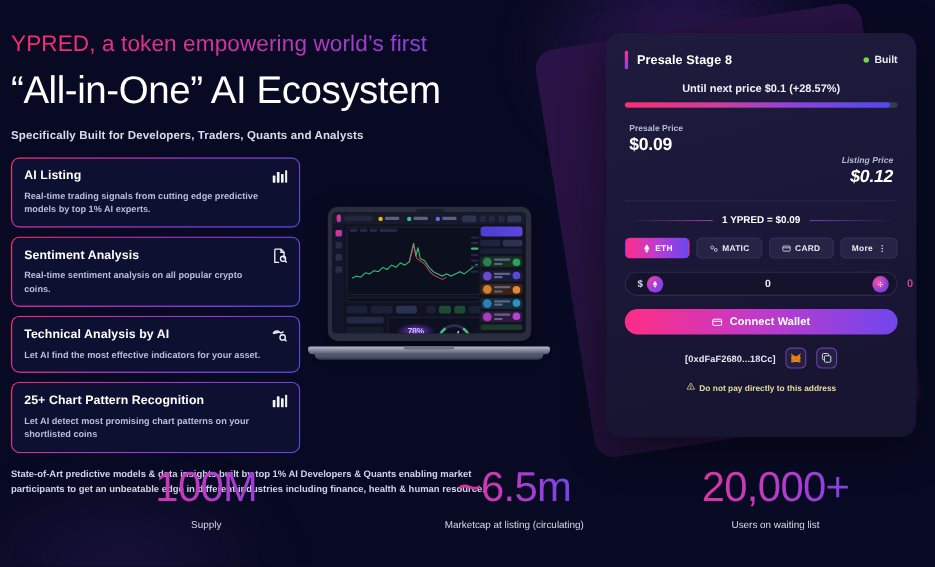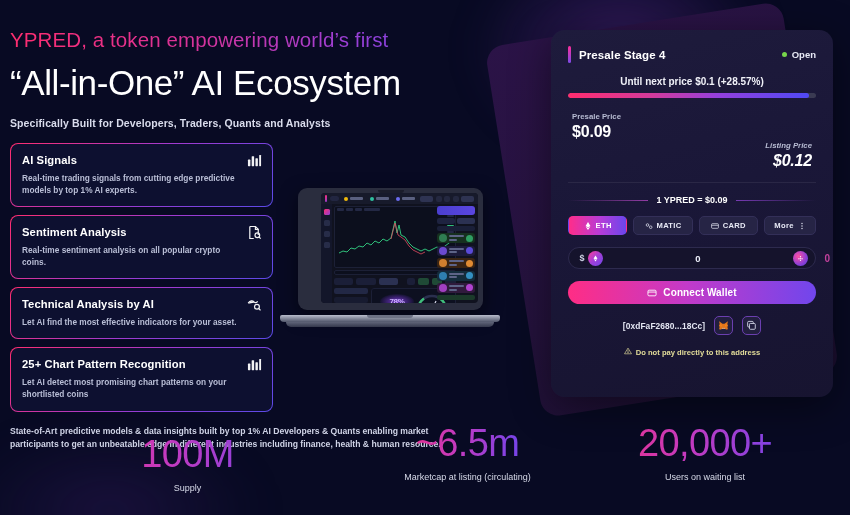--- a/index.html
+++ b/index.html
@@ -70,21 +70,21 @@
 
   .blurb {
     margin-top: 13px; width: 452px; font-size: 8.6px; line-height: 1.55;
     color: #cfd3e6; font-weight: 600;
   }
 
   
   .laptop { position: absolute; left: 280px; top: 188px; width: 220px; height: 142px; }
   .lid {
     position: absolute; left: 18px; top: 0; width: 185px; height: 122px;
-    background: #2a2d3e; border-radius: 9px; padding: 5px 5px 7px 23px;
+    background: #2a2d3e; border-radius: 9px; padding: 5px 5px 7px 4px;
     box-shadow: 0 6px 18px rgba(0,0,0,.5);
   }
   .notch {
     position:absolute; left:50%; top:1.5px; transform:translateX(-50%);
     width:26px; height:3px; background:#1b1d2b; border-radius:0 0 3px 3px;
   }
   .screen {
     width: 100%; height: 100%; background: #10121f; border-radius: 4px;
     position: relative; overflow: hidden;
   }
@@ -249,42 +249,42 @@
 
   
   .stats { position:absolute; left:0; top:424px; width:850px; display:flex; }
   .stat { flex:1; text-align:center; }
   .stat .big {
     font-size:38px; font-weight:500; letter-spacing:-.6px; line-height:1;
     background: linear-gradient(90deg,#ff2d6f 0%, #c33ac0 45%, #7c43e6 75%, #5b4af0 100%);
     -webkit-background-clip:text; background-clip:text; color:transparent;
   }
   .stat .cap { margin-top:10px; font-size:9px; color:#d7dae9; font-weight:400; }
-  .stat.s1 { flex:0 0 375px;margin-top:11px; }
+  .stat.s1 { flex:0 0 375px; }
   .stat.s2 { flex:0 0 185px; }
   .stat.s3 { flex:0 0 290px; }
 </style>
 </head>
 <body>
 
 <div class="stage">
 
   <div class="glow-a"></div>
   <div class="glow-b"></div>
   <div class="tilt-card"></div>
 
   <div class="left">
     <h1 class="kicker">YPRED, a token empowering world’s first</h1>
     <h2 class="headline">“All-in-One” AI Ecosystem</h2>
     <div class="subhead">Specifically Built for Developers, Traders, Quants and Analysts</div>
 
     <div class="cards">
 
       <div class="fcard">
-        <div class="ftitle">AI Signals</div>
+        <div class="ftitle">AI Listing</div>
         <div class="fdesc">Real-time trading signals from cutting edge predictive models by top 1% AI experts.</div>
         <span class="ficon">
           <svg viewBox="0 0 16 16" fill="currentColor">
               <rect x="1" y="7" width="2.6" height="7" rx=".6"></rect>
               <rect x="5" y="3.5" width="2.6" height="10.5" rx=".6"></rect>
               <rect x="9" y="5.5" width="2.6" height="8.5" rx=".6"></rect>
               <rect x="13" y="2" width="2" height="12" rx=".6"></rect>
             </svg>
         </span>
       </div>
@@ -466,25 +466,25 @@
     </div>
     <div class="base"></div>
     <div class="foot"></div>
   </div>
 
   <div class="panel">
 
     <div class="p-head">
       <div class="p-stage">
         <span class="p-bar"></span>
-        <span class="p-stage-label">Presale Stage 4</span>
+        <span class="p-stage-label">Presale Stage 8</span>
       </div>
       <div class="p-status">
         <span class="dot"></span>
-        <span>Open</span>
+        <span>Built</span>
       </div>
     </div>
 
     <div class="p-until">Until next price $0.1 (+28.57%)</div>
 
     <div class="p-track">
       <div class="p-fill" id="progress-fill" style="width: 97%;"></div>
     </div>
 
 

